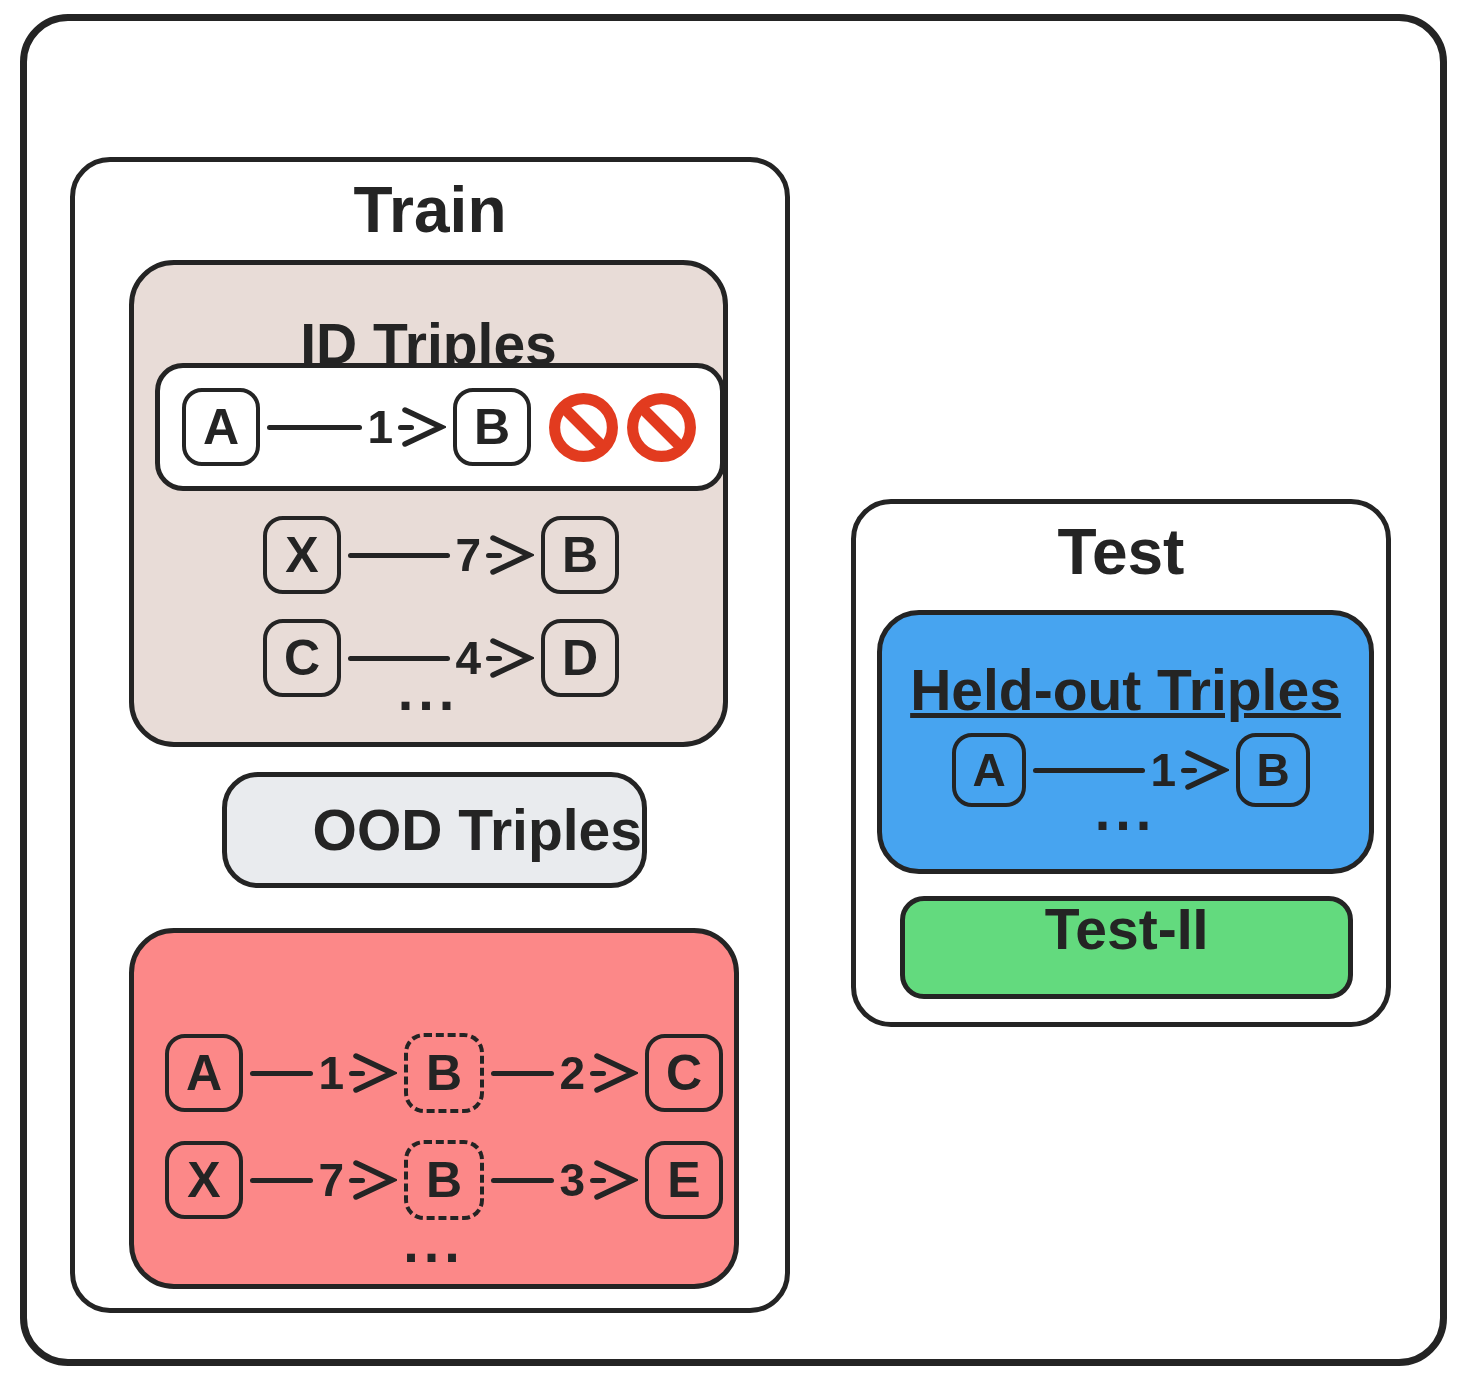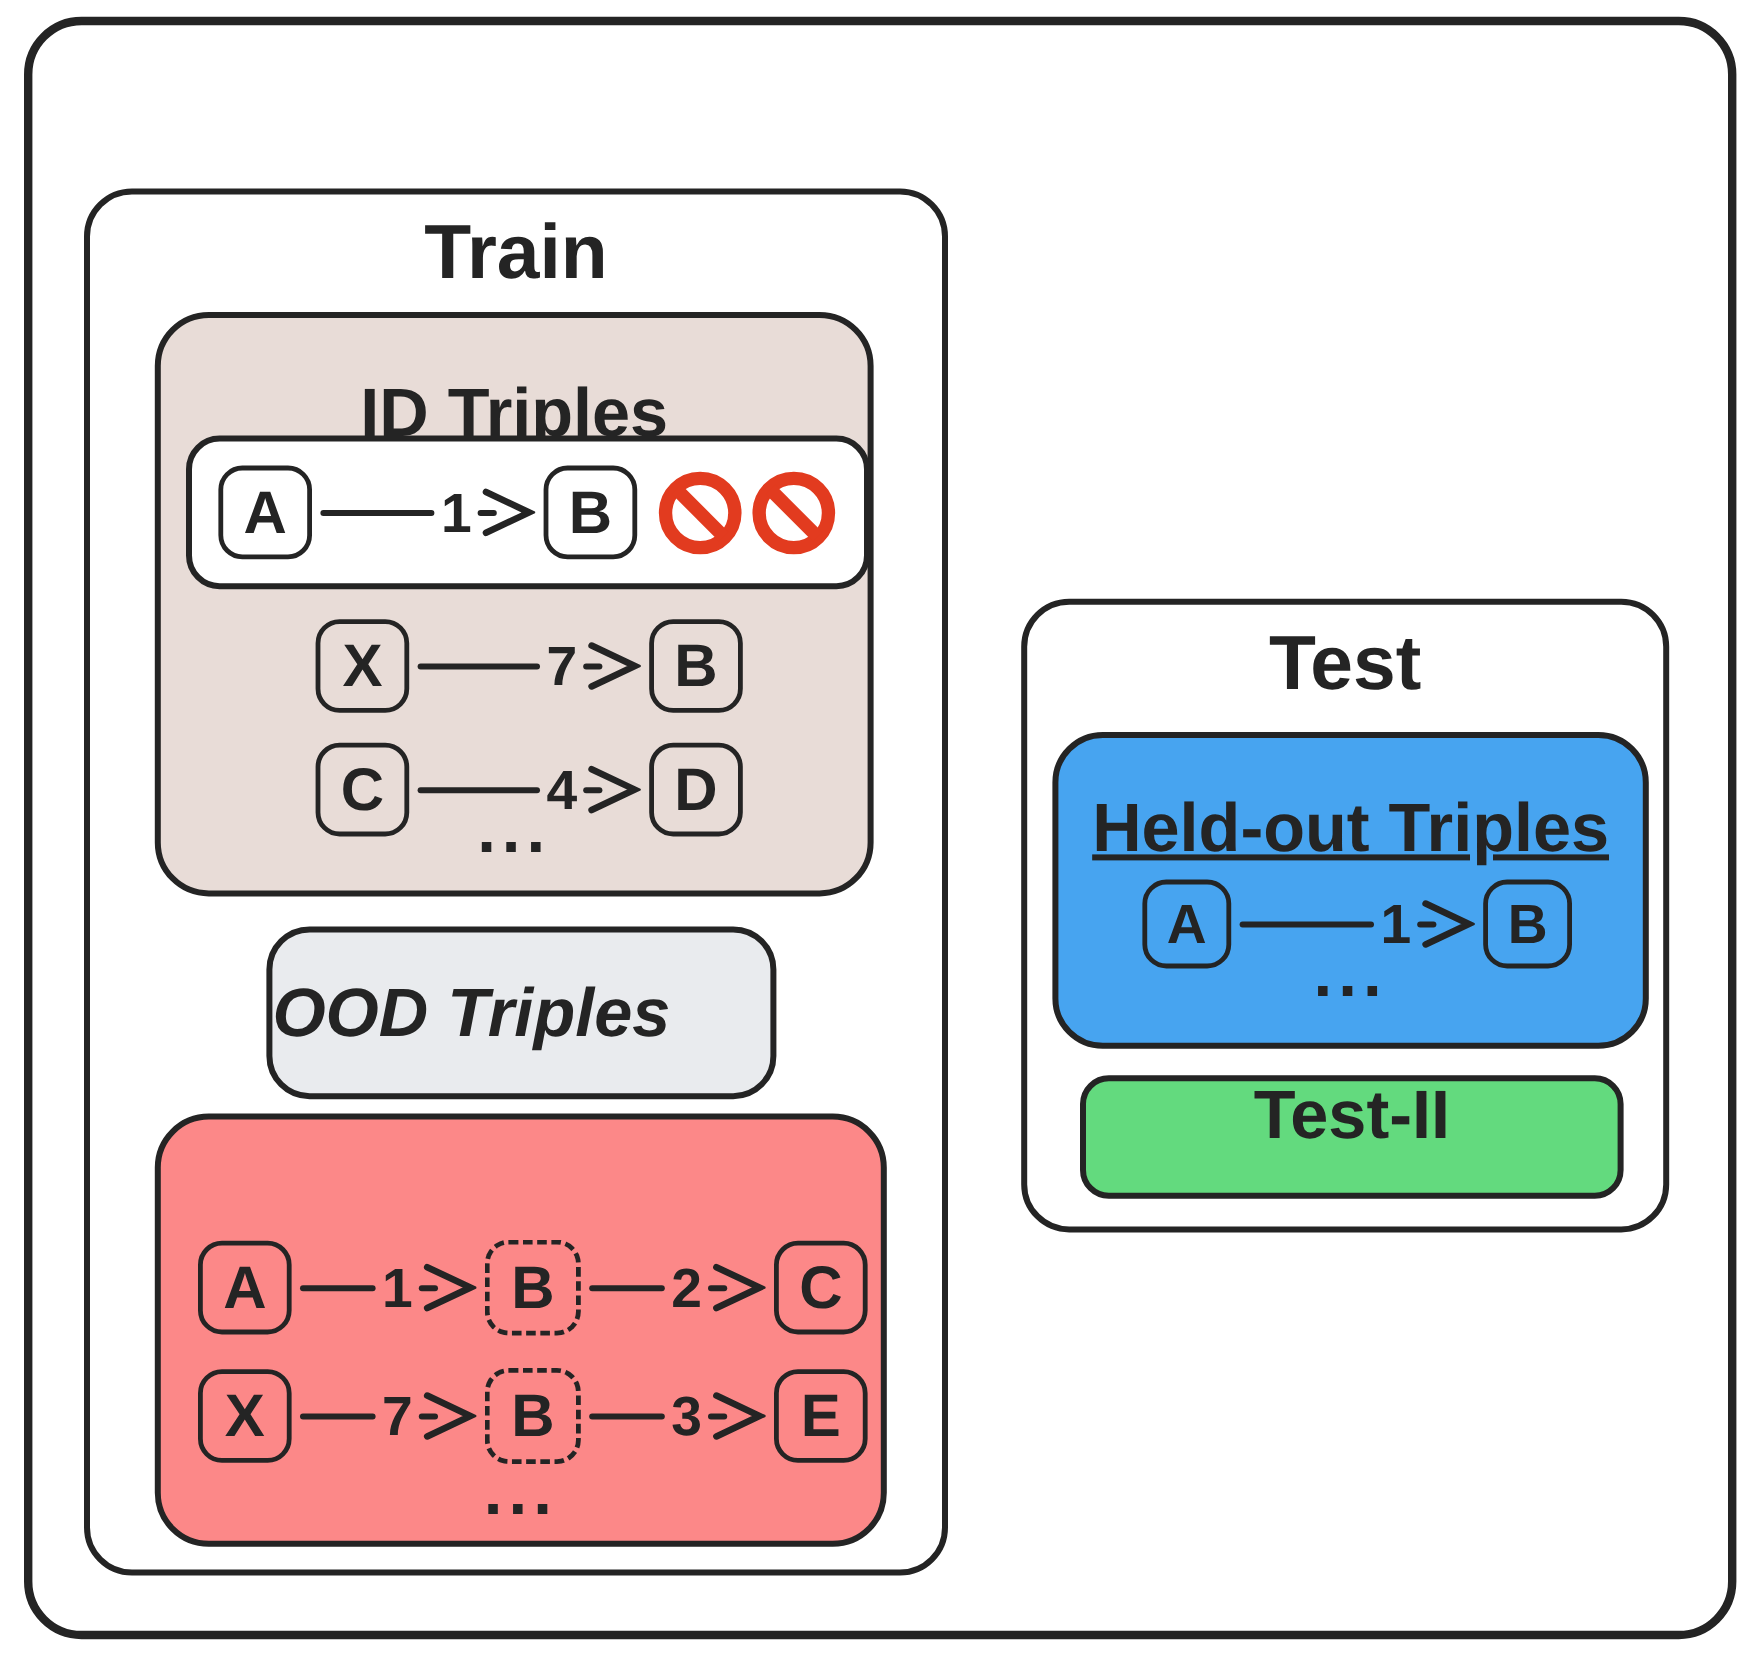--- a/index.html
+++ b/index.html
@@ -26,22 +26,22 @@
   .panel-title {
     left:0; top:16px; width:100%; text-align:center;
     font-size:64px; font-weight:700; line-height:1;
   }
   .box { border:5px solid var(--c-ink,#242424); }
   .box-title {
     left:0; width:100%; text-align:center;
     font-size:57px; font-weight:700; line-height:1;
   }
   .box-id     { left:54px;  top:98px;  width:599px; height:487px; border-radius:45px; background:var(--c-beige,#e8dcd7); }
-  .box-ood    { left:147px; top:610px; width:425px; height:144px; border-radius:36px; background:var(--c-gray,#e9ebee);
-                display:flex; align-items:center; justify-content:flex-start;font-style:italic; }
+  .box-ood    { left:147px; top:610px; width:425px; height:116px; border-radius:36px; background:var(--c-gray,#e9ebee);
+                display:flex; align-items:center; justify-content:flex-end; }
   .box-train2 { left:54px;  top:766px; width:610px; height:361px; border-radius:45px; background:var(--c-salmon,#fc8888); }
   .box-heldout{ left:21px;  top:106px; width:497px; height:264px; border-radius:42px; background:var(--c-blue,#47a4f0); }
   .box-test2  { left:44px;  top:392px; width:453px; height:103px; border-radius:24px; background:var(--c-green,#63da7e);
                 display:flex; align-items:flex-start; justify-content:center; }
   .ood-label, .test2-label { font-size:57px; font-weight:700; line-height:1; }
   .white-strip {
     left:21px; top:98px; width:570px; height:128px;
     background:#ffffff; border:5px solid var(--c-ink,#242424); border-radius:28px;
     display:flex; align-items:center; padding:0 22px;
   }

